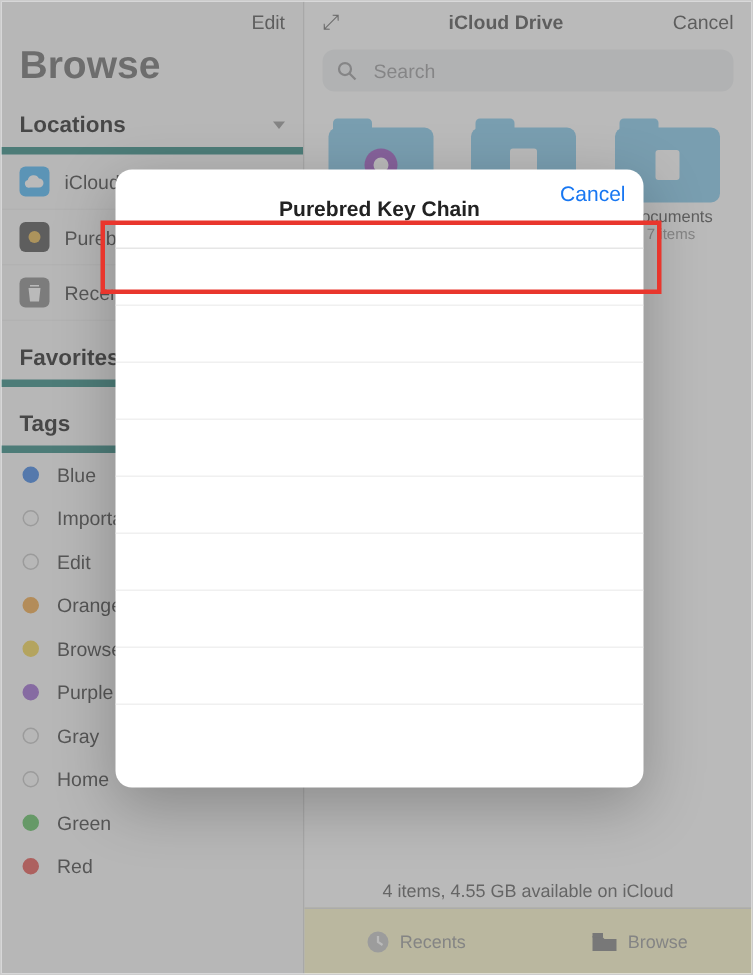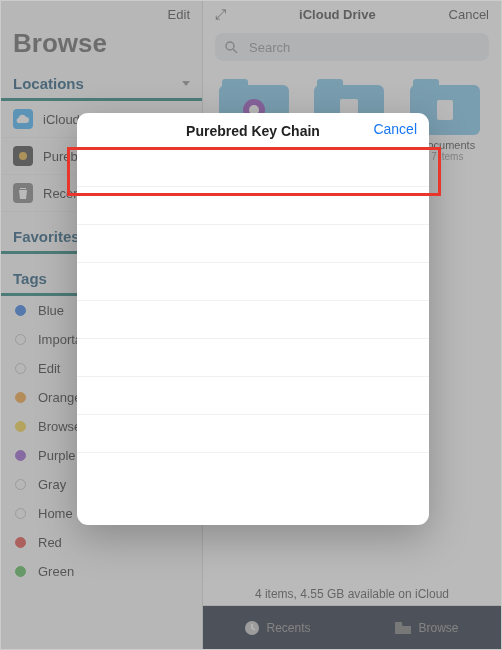--- a/index.html
+++ b/index.html
@@ -1,46 +1,46 @@
 <!DOCTYPE html>
 <html><head>
 <meta charset="utf-8">
 <style>
   * { box-sizing: border-box; margin: 0; padding: 0; font-family: -apple-system, Helvetica, Arial, sans-serif; }
   body { width: 502px; height: 650px; background: #f2f2f4; position: relative; overflow: hidden; border: 1px solid #ccc; }
   .sidebar { position: absolute; left: 0; top: 0; width: 202px; height: 100%; background: #f8f8f8; border-right: 1px solid #d8d8d8; }
   .sb-edit { text-align: right; padding: 6px 12px 0 0; color: #333; font-size: 13px; }
   .sb-title { font-size: 26px; font-weight: 700; color: #555; padding: 6px 12px 10px 12px; }
-  .sb-group-header { display:flex;justify-content:space-between;align-items:center; font-size: 15px; font-weight: 700; color: #0c4a6e; padding: 6px 12px; border-bottom: 3px solid #0f766e;}
+  .sb-group-header { display:flex;justify-content:space-between;align-items:center; font-size: 15px; font-weight: 700; color: #000000; padding: 6px 12px; border-bottom: 5px solid #0f766e;}
   .sb-item { display:flex; align-items:center; gap:10px; padding: 8px 12px; font-size: 13px; color:#222; border-bottom: 1px solid #eee; }
   .icon-box { width:20px; height:20px; border-radius:4px; display:flex;align-items:center;justify-content:center; }
   .icon-cloud { background:#2eaaf7; }
   .icon-app { background:#333; }
   .icon-trash { background:#777; }
   .tag-row { display:flex;align-items:center;gap:12px; padding:7px 14px; font-size:13px; color:#222;}
   .tag-dot { width:11px;height:11px;border-radius:50%; border:1.5px solid #bbb; }
 
   .main { position:absolute; left:202px; top:0; right:0; height:100%; background:#fff; }
   .main-top { height:26px; display:flex;align-items:center;justify-content:space-between; padding:0 12px; font-size:13px;}
   .main-title { font-weight:600; color:#333; }
   .expand-ic { color:#555; font-size:14px; }
   .search-bar { margin:6px 12px; background:#eceef0; border-radius:8px; height:28px; display:flex;align-items:center;gap:11px;padding:0 10px; color:#8a8a8d; font-size:13px;}
   .folders { display:flex; gap:20px; padding:18px 16px; }
   .folder { width:76px; text-align:center; font-size:11px; color:#333;}
   .folder-shape { width:70px;height:50px;background:#6fc0e8;border-radius:6px; position:relative; margin-bottom:4px;}
   .folder-shape::before { content:""; position:absolute; top:-6px; left:3px; width:26px;height:10px;background:#6fc0e8;border-radius:3px;}
   .folder-center { position:absolute; top:50%; left:50%; transform:translate(-50%,-50%);}
   .status { position:absolute; bottom:48px; left:0; right:0; text-align:center; font-size:12px; color:#444;}
-  .tabbar { position:absolute; bottom:0; left:0; right:0; height:44px; display:flex; border-top:1px solid #ddd; background:#0f172a;}
+  .tabbar { position:absolute; bottom:0; left:0; right:0; height:44px; display:flex; border-top:1px solid #ddd; background:#fef9c3;}
   .tab { flex:1; display:flex;align-items:center;justify-content:center;gap:6px; font-size:12px; color:#888;}
 
   .dim { position:absolute; inset:0; background:rgba(130,130,130,0.55); }
 
   .modal { position:absolute; top:112px; left:76px; width:352px; height:412px; background:#fff; border-radius:11px; box-shadow:0 12px 40px rgba(0,0,0,0.25); overflow:hidden;}
-  .modal-head { height:36px; display:flex;align-items:center;justify-content:center; position:relative; border-bottom:1px solid #e6e6e6;}
+  .modal-head { height:53px; display:flex;align-items:center;justify-content:center; position:relative; border-bottom:1px solid #e6e6e6;}
   .modal-title { font-size:14px; font-weight:600; color:#222;}
   .modal-cancel { position:absolute; right:12px; top:8px; color:#1877f2; font-size:14px;}
   .modal-row { height:40px; display:flex;align-items:center; padding:0 12px; border-bottom:1px solid #eee; font-size:12px; position:relative;}
   .key-ic { width:26px;height:26px; margin-right:8px; }
   .info-ic { width:17px;height:17px;border:1.5px solid #1877f2;border-radius:50%;color:#1877f2;display:flex;align-items:center;justify-content:center;font-size:11px;font-weight:700; position:absolute; right:28px;}
   .chev { position:absolute; right:12px; color:#c7c7cc; font-size:14px;}
   .empty-row { height:38px; border-bottom:1px solid #f0f0f0;}
   .highlight-box { position:absolute; top:146px; left:66px; width:374px; height:49px; border:3px solid #e9362d; pointer-events:none;}
   .chev-down { width:0;height:0;border-left:4px solid transparent;border-right:4px solid transparent;border-top:5px solid #888;}
 </style>
@@ -107,26 +107,26 @@
       </div>
       <div class="tag-row">
         <span class="tag-dot"></span>
         <span>Gray</span>
       </div>
       <div class="tag-row">
         <span class="tag-dot"></span>
         <span>Home</span>
       </div>
       <div class="tag-row">
+        <span class="tag-dot" style="background: rgb(70, 182, 72); border-color: rgb(70, 182, 72);"></span>
+        <span>Green</span>
+      </div>
+      <div class="tag-row">
         <span class="tag-dot" style="background: rgb(226, 58, 53); border-color: rgb(226, 58, 53);"></span>
         <span>Red</span>
-      </div>
-      <div class="tag-row">
-        <span class="tag-dot" style="background: rgb(70, 182, 72); border-color: rgb(70, 182, 72);"></span>
-        <span>Green</span>
       </div>
     </div>
 </div>
 
 <div class="main">
   <div class="main-top">
     <span class="expand-ic">⤢</span>
     <span class="main-title">iCloud Drive</span>
     <span style="color:#333">Cancel</span>
   </div>

